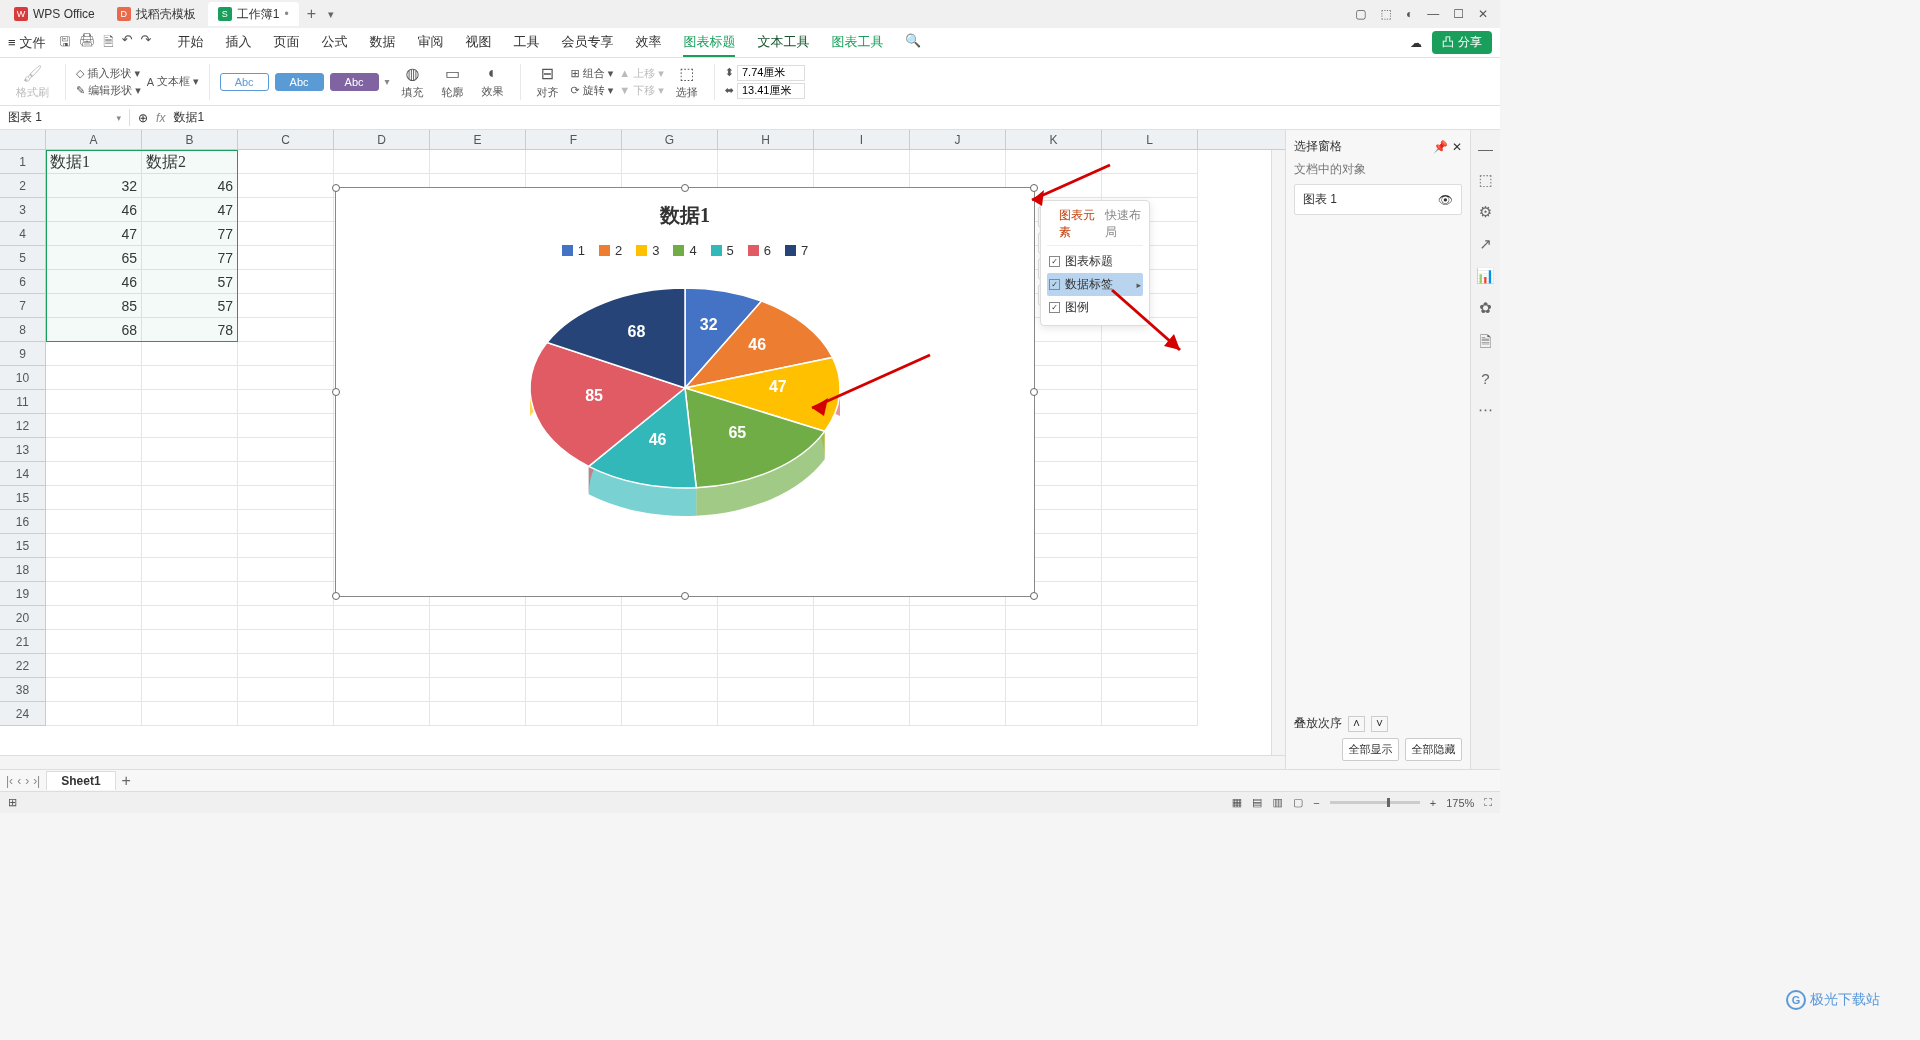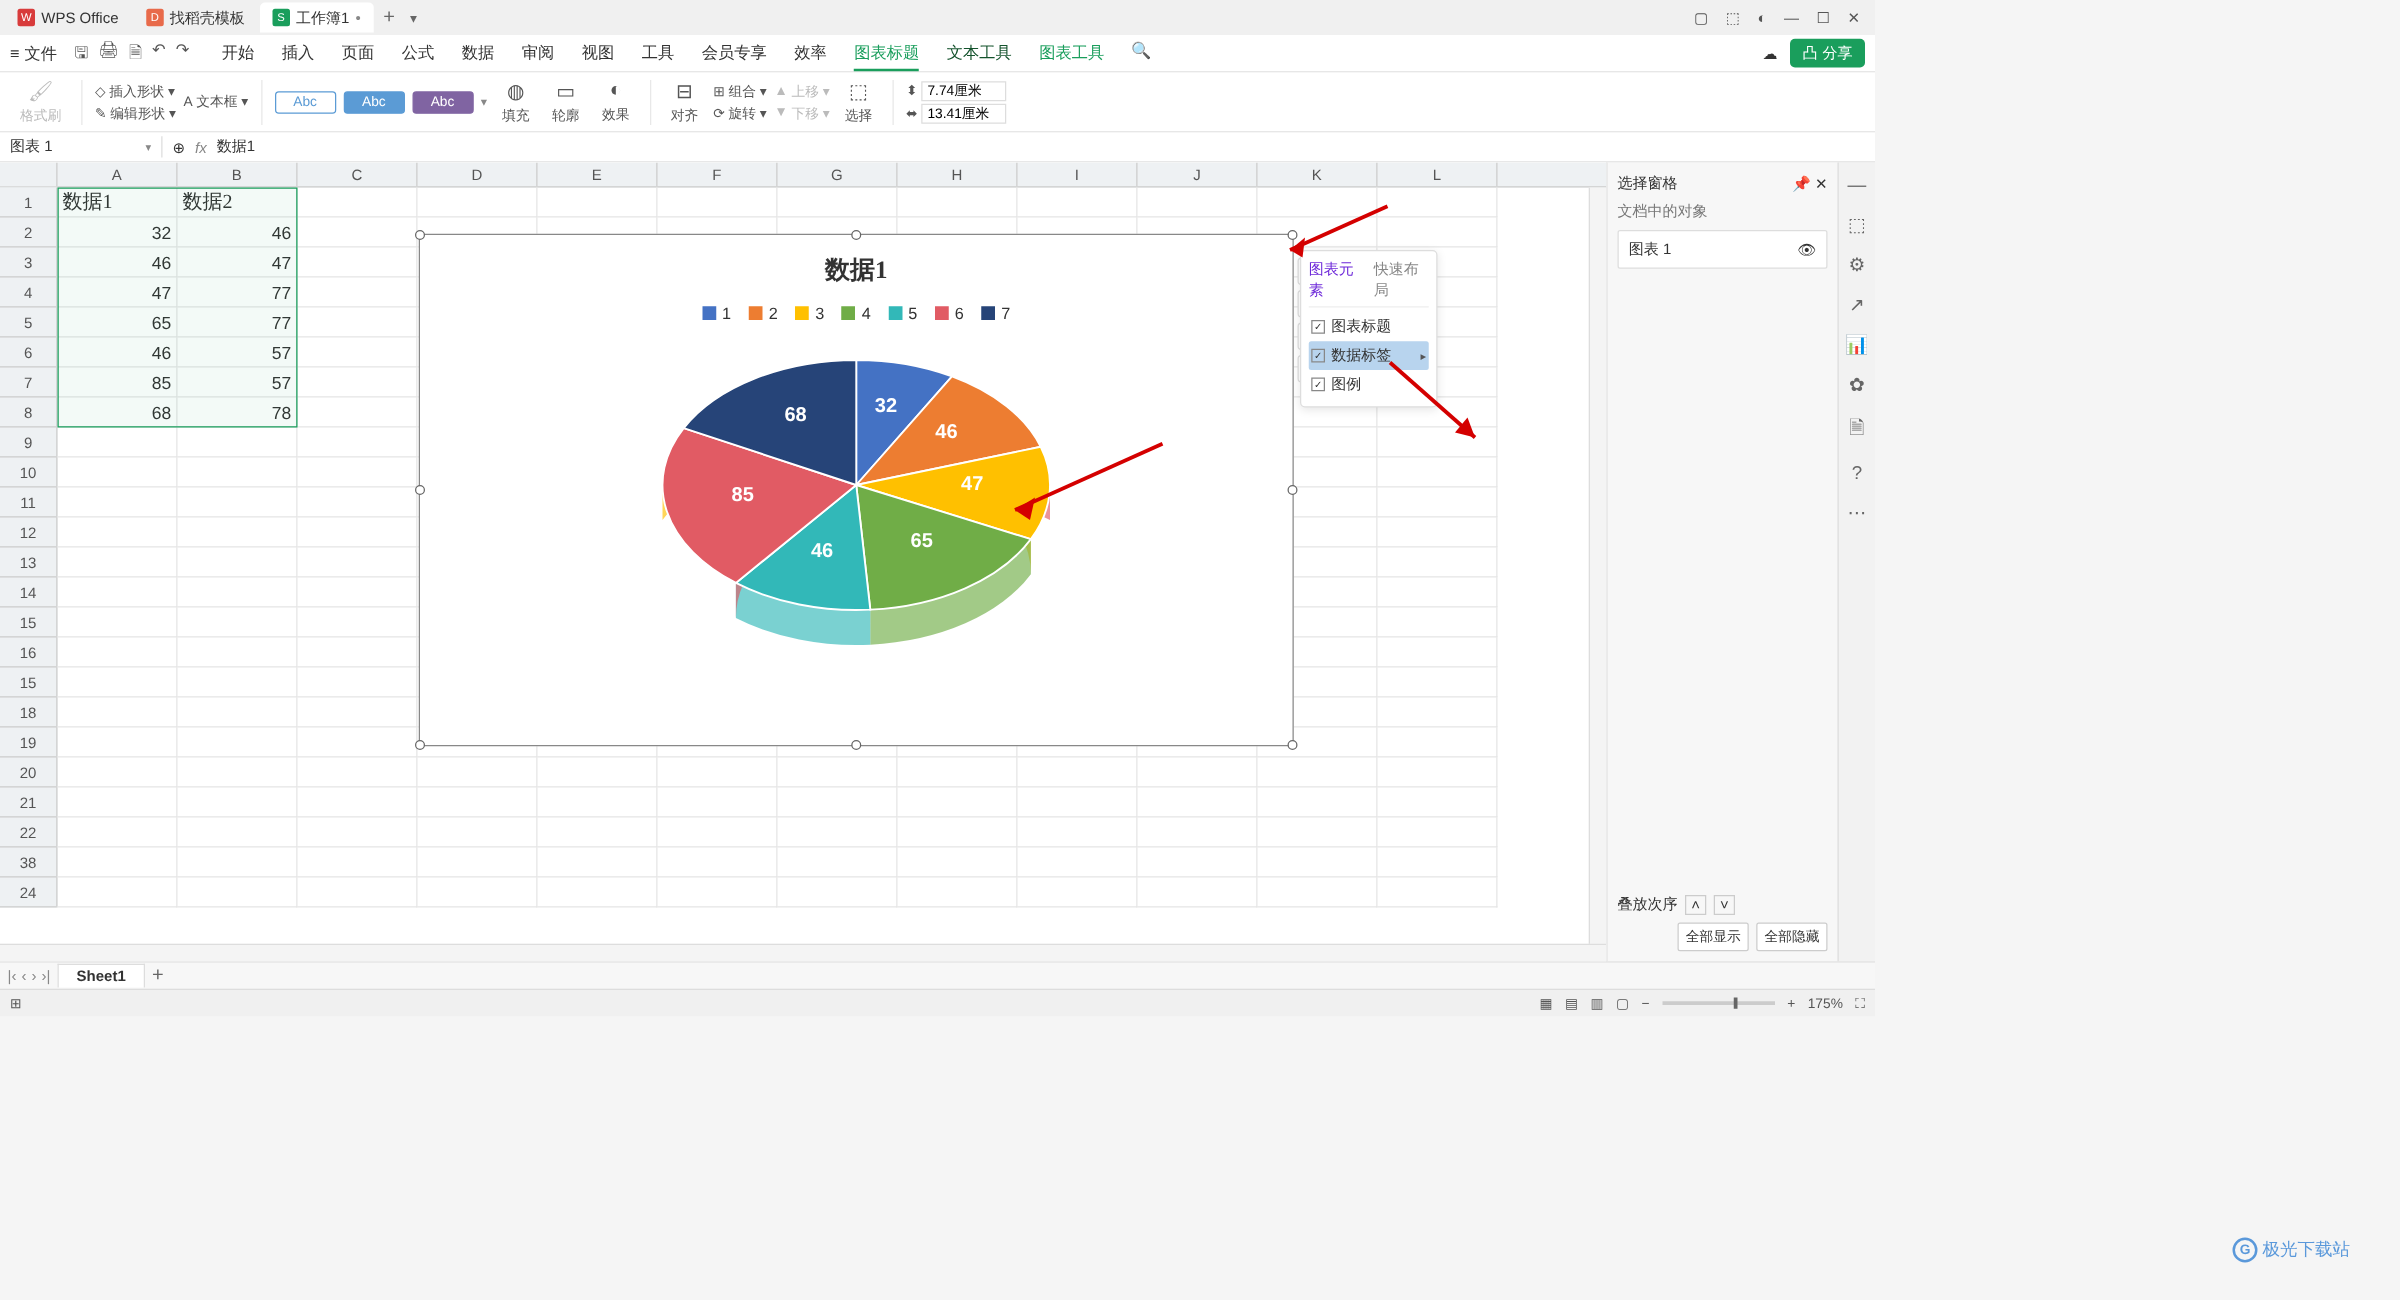--- a/index.html
+++ b/index.html
@@ -56,21 +56,21 @@
 .chart-title { text-align:center; font-size:20px; font-weight:bold; padding:14px 0 8px; font-family:serif; }
 .legend { display:flex; justify-content:center; gap:14px; font-size:13px; padding:6px 0 10px; }
 .legend span { display:flex; align-items:center; gap:5px; }
 .lg-sw { width:11px; height:11px; display:inline-block; }
 .pie-wrap { display:flex; justify-content:center; }
 .float-tools { position:absolute; right:-26px; top:18px; display:flex; flex-direction:column; gap:4px; }
 .ft-btn { width:22px; height:22px; border:1px solid #ddd; background:#fff; border-radius:3px; display:flex; align-items:center; justify-content:center; font-size:12px; cursor:pointer; color:#555; }
 .popup { position:absolute; left:calc(100% + 6px); top:12px; width:110px; background:#fff; border:1px solid #ddd; border-radius:4px; box-shadow:0 2px 8px rgba(0,0,0,.1); padding:6px; font-size:12px; }
 .popup-tabs { display:flex; gap:8px; border-bottom:1px solid #eee; padding-bottom:4px; margin-bottom:4px; }
 .popup-tabs span { cursor:pointer; color:#888; }
-.popup-tabs .act { color:#6d28d9; }
+.popup-tabs .act { color:#c2410c;margin-left:12px; }
 .pop-item { display:flex; align-items:center; gap:5px; padding:3px 2px; cursor:pointer; }
 .pop-item.hl { background:#b8d4ee; border-radius:2px; }
 .pop-item.hl::after { content:"▸"; margin-left:auto; font-size:9px; color:#555; }
 .chk { width:11px; height:11px; border:1px solid #888; display:inline-flex; align-items:center; justify-content:center; font-size:8px; color:#333; }
 .selpane { width:185px; background:#f7f7f7; border-left:1px solid #ddd; padding:8px; font-size:12px; display:flex; flex-direction:column; }
 .sp-head { display:flex; align-items:center; justify-content:space-between; margin-bottom:6px; }
 .sp-sub { color:#777; margin-bottom:6px; }
 .sp-item { background:#fff; border:1px solid #ddd; padding:6px 8px; display:flex; justify-content:space-between; align-items:center; border-radius:2px; }
 .sp-foot { margin-top:auto; }
 .sp-order { display:flex; align-items:center; gap:6px; margin-bottom:6px; }

